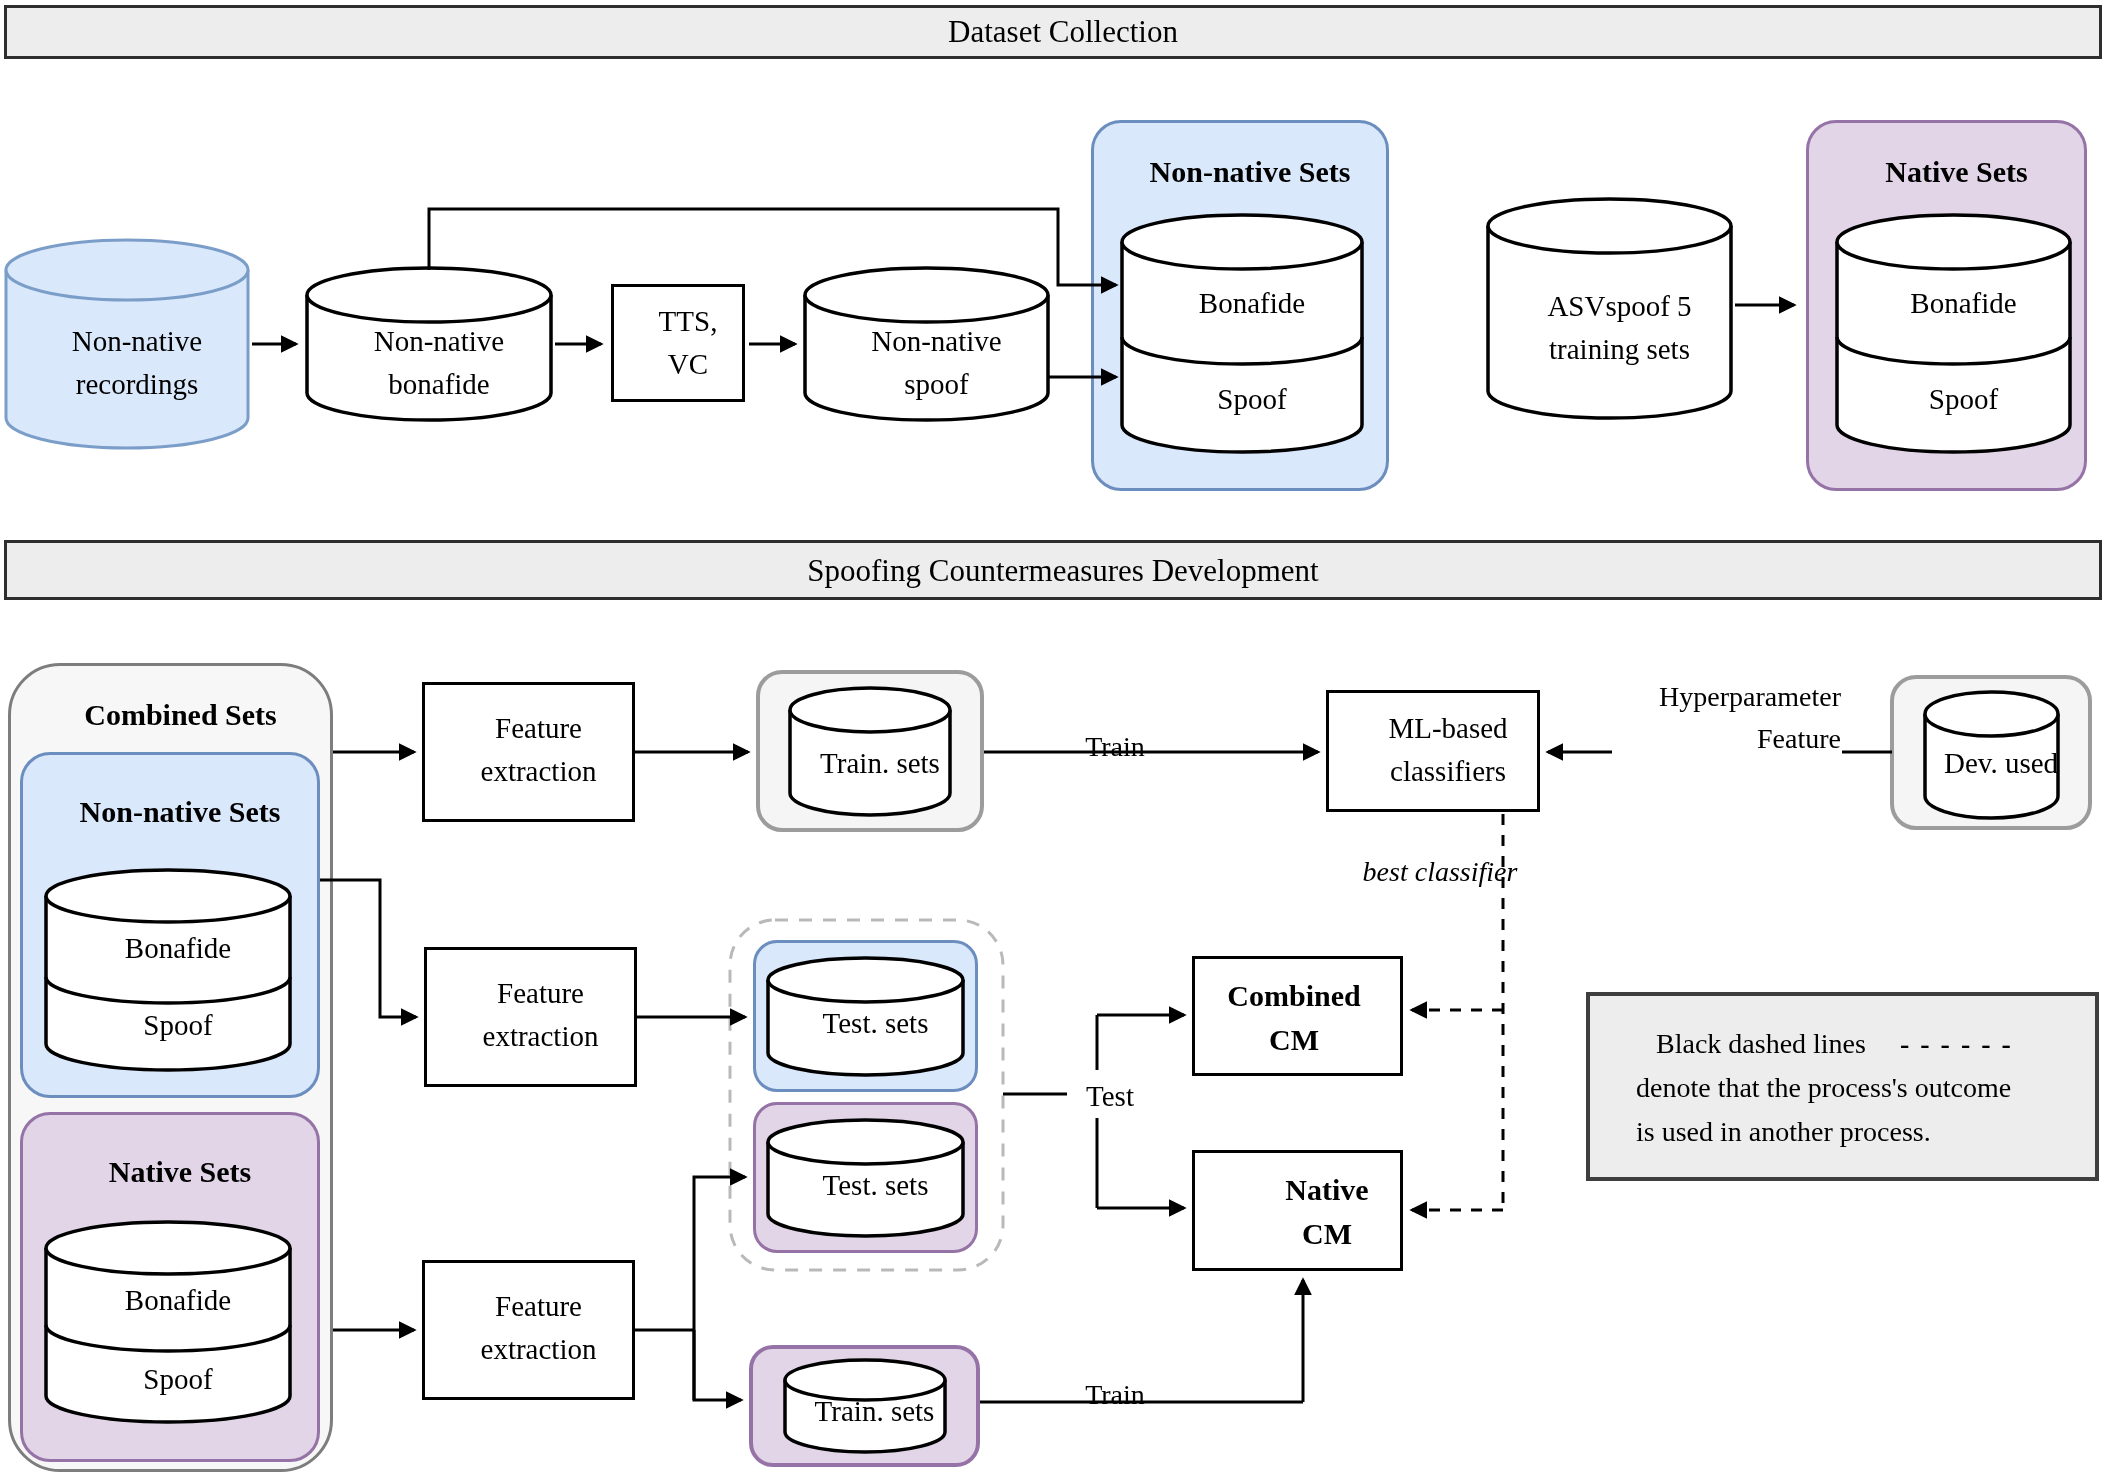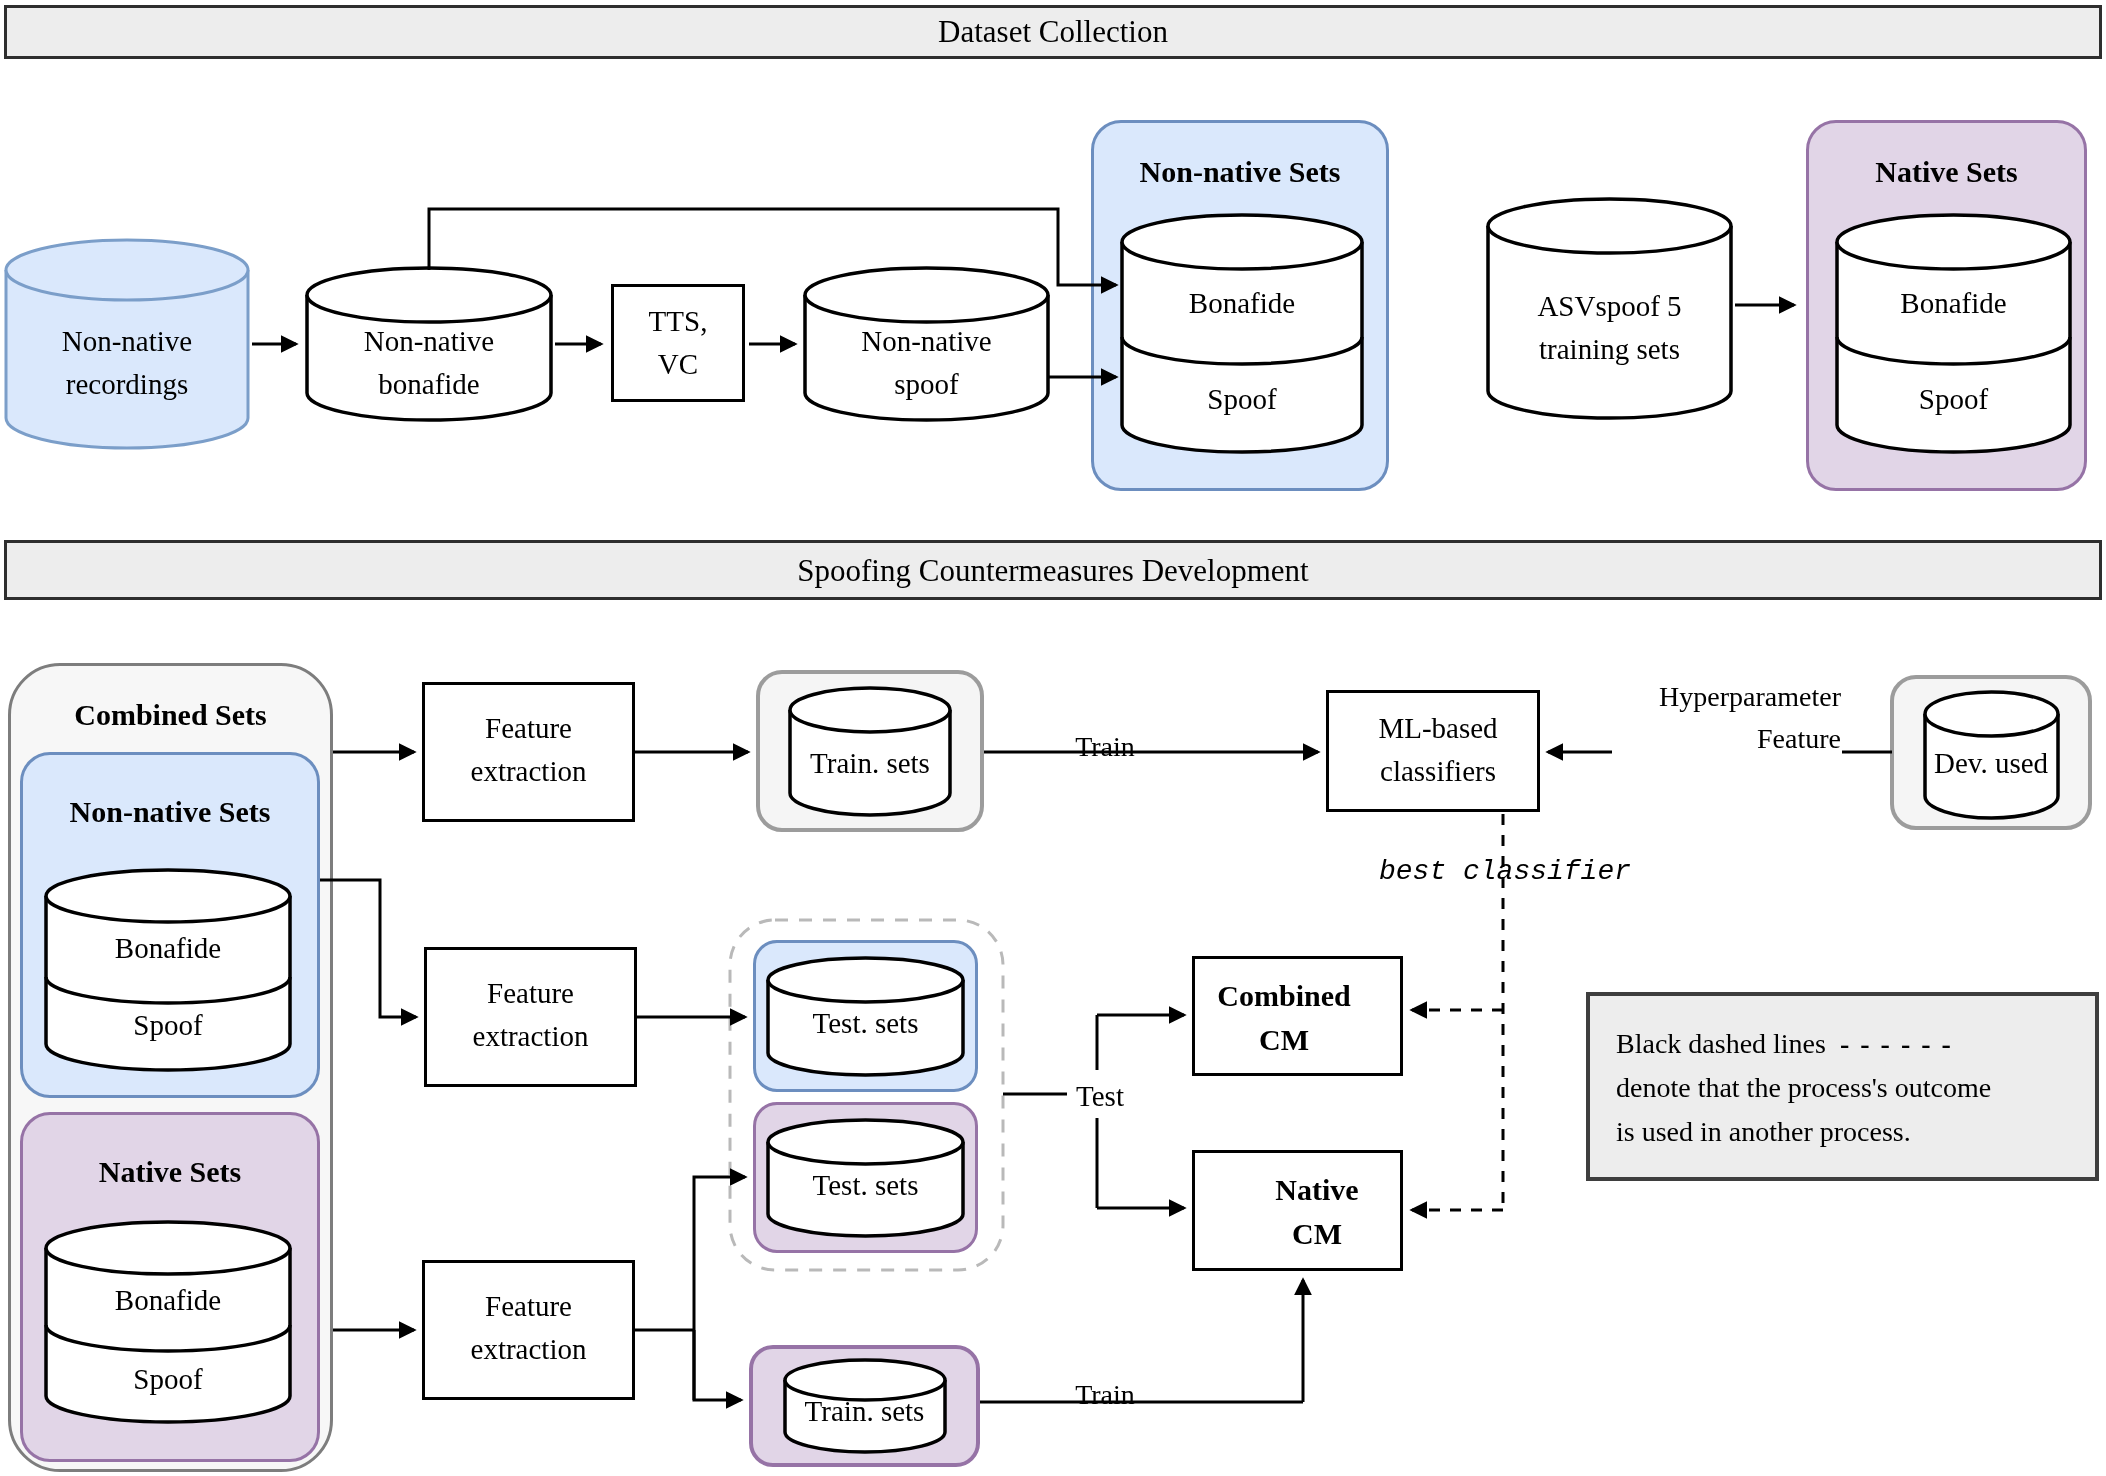--- a/index.html
+++ b/index.html
@@ -11,21 +11,21 @@
   .blue{background:#dae8fc;border:3px solid #6c8ebf;border-radius:30px;}
   .purple{background:#e1d5e7;border:3px solid #9673a6;border-radius:30px;}
   .grayset{background:#f5f5f5;border:4px solid #9c9c9c;border-radius:26px;}
   .combined{background:#f7f7f7;border:3px solid #7d7d7d;border-radius:52px;}
   .white-box{background:#ffffff;border:3.5px solid #000000;}
   .legend{background:#ededed;border:4px solid #3e3e3e;}
   
   #shapes{position:absolute;left:0;top:0;z-index:2;}
   
   .lbl{position:absolute;z-index:3;color:#000;text-align:center;box-sizing:border-box;}
-  .lbl span{display:block;}
+  .lbl span{display:block;padding-left:20px;}
   .s29{font-size:29px;line-height:43px;}
   .s28{font-size:28px;line-height:42px;}
   .s31{font-size:31px;line-height:31px;}
   .bold{font-weight:700;}
   .italic{font-style:italic;}
   .left{text-align:left;}
   .lh44 span{line-height:44px;}
 </style>
 </head>
 <body>
@@ -272,21 +272,21 @@
       <span>classifiers</span>
   </div>
   <div class="lbl s28" style="left:1613px;top:676px;width:228px;text-align:right;">
     <span>Hyperparameter</span>
       <span>Feature</span>
   </div>
   <div class="lbl s29" style="left:1890px;top:742px;width:202px;">
       <span>Dev. used</span>
     </div>
 
-  <div class="lbl s28 italic" style="left:1355px;top:851px;width:300px;font-family:Liberation Mono, monospace;">
+  <div class="lbl s28 italic" style="left:1280px;top:851px;width:300px;">
       <span>best classifier</span>
     </div>
 
   <div class="lbl s29" style="left:753px;top:1002px;width:225px;">
       <span>Test. sets</span>
     </div>
   <div class="lbl s29" style="left:753px;top:1164px;width:225px;">
       <span>Test. sets</span>
     </div>
   <div class="lbl s29" style="left:1050px;top:1075px;width:100px;">

